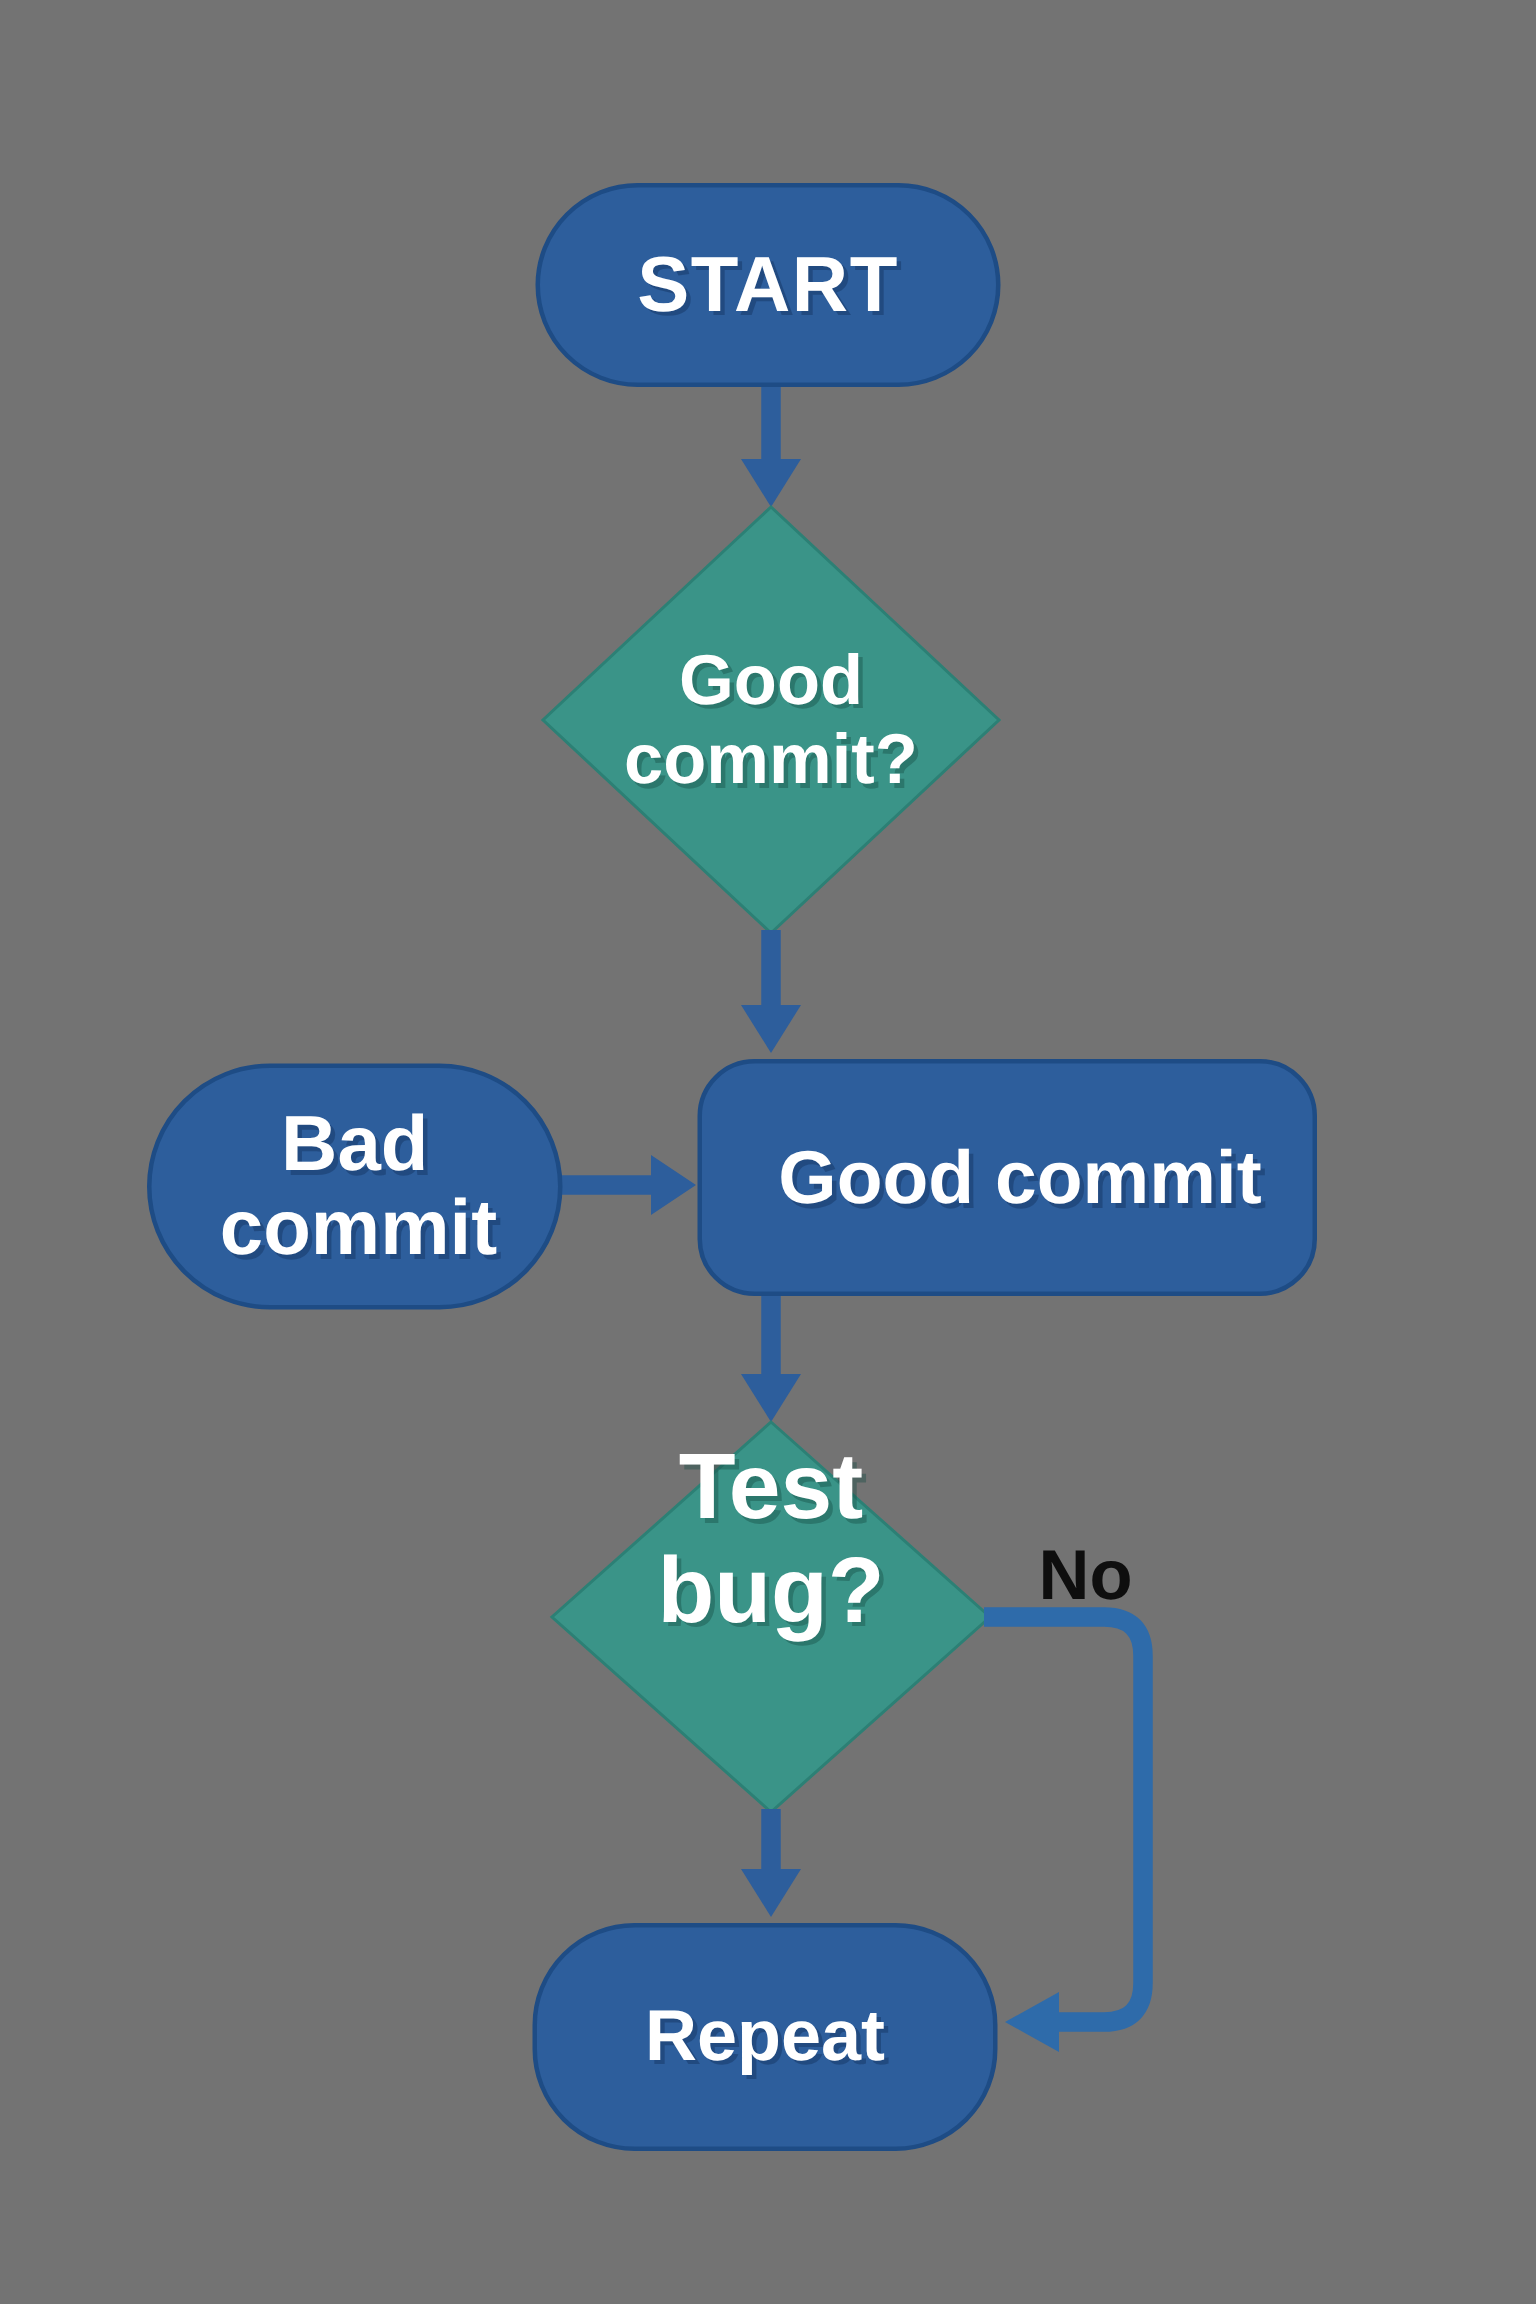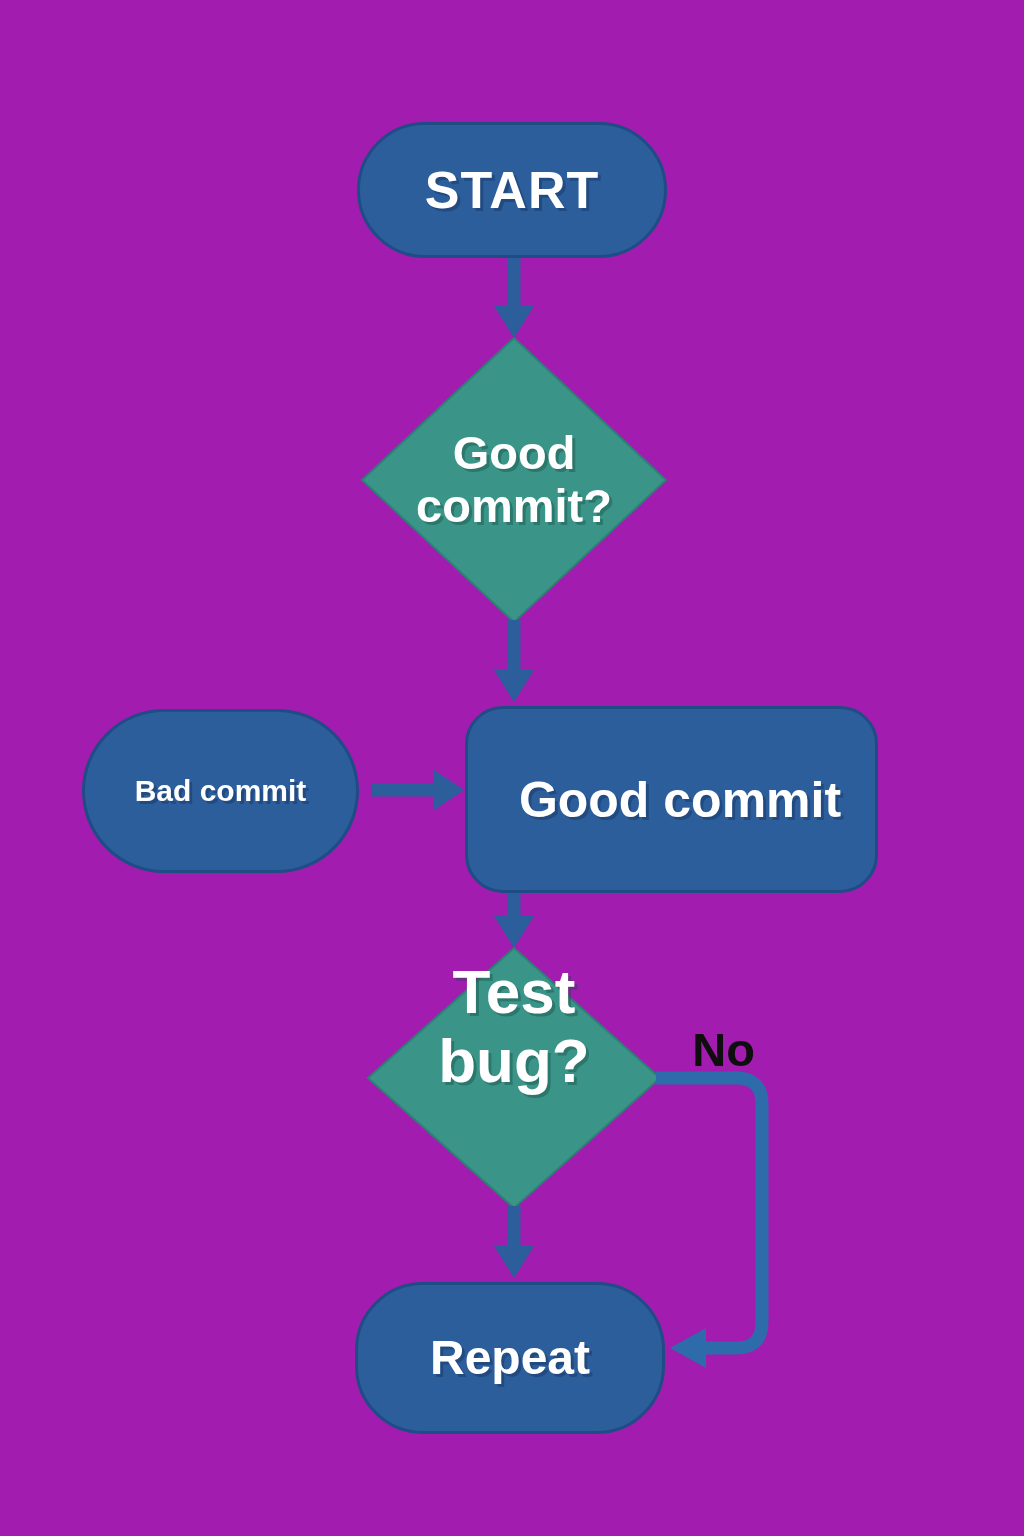--- a/index.html
+++ b/index.html
@@ -1,40 +1,40 @@
 <!DOCTYPE html>
 <html><head>
 <meta charset="utf-8">
 <style>
   html,body { margin:0; padding:0; }
   body { background:#e9e7e2; }
   .canvas {
     position:relative;
     width:1024px; height:1536px;
     margin:0 auto;
-    background:#a21caf;
+    background:#737373;
     font-family:"Liberation Sans", sans-serif;
     overflow:hidden;
   }
   .edges-layer { position:absolute; left:0; top:0; z-index:1; }
   .node {
     position:absolute; z-index:2;
     display:flex; align-items:center; justify-content:center;
     color:#ffffff; font-weight:700; text-align:center;
     line-height:1.08;
   }
   .blue-node {
     background:#2d5e9c;
     border:3px solid #1e4c85;
     box-sizing:border-box;
     text-shadow:3px 3px 0 rgba(20,50,95,0.45);
   }
   .pill-start   { left:357px; top:122px;  width:310px; height:136px; border-radius:70px; font-size:52px; letter-spacing:1px; }
-  .pill-bad     { left:82px;  top:709px;  width:277px; height:164px; border-radius:84px; font-size:30px; }
-  .box-good     { left:465px; top:706px;  width:413px; height:187px; border-radius:38px; font-size:50px;padding-left:17px; }
+  .pill-bad     { left:98px;  top:709px;  width:277px; height:164px; border-radius:84px; font-size:52px; }
+  .box-good     { left:465px; top:706px;  width:413px; height:158px; border-radius:38px; font-size:50px;padding-left:17px; }
   .pill-repeat  { left:355px; top:1282px; width:310px; height:152px; border-radius:68px; font-size:48px; }
   .pill-bad .label-wrap { width:180px; }
   .diamond-label {
     position:absolute; z-index:2;
     display:flex; align-items:center; justify-content:flex-end;
     color:#ffffff; font-weight:700; text-align:center;
     line-height:1.12;
     text-shadow:3px 3px 0 rgba(22,75,68,0.4);
     pointer-events:none;
   }

